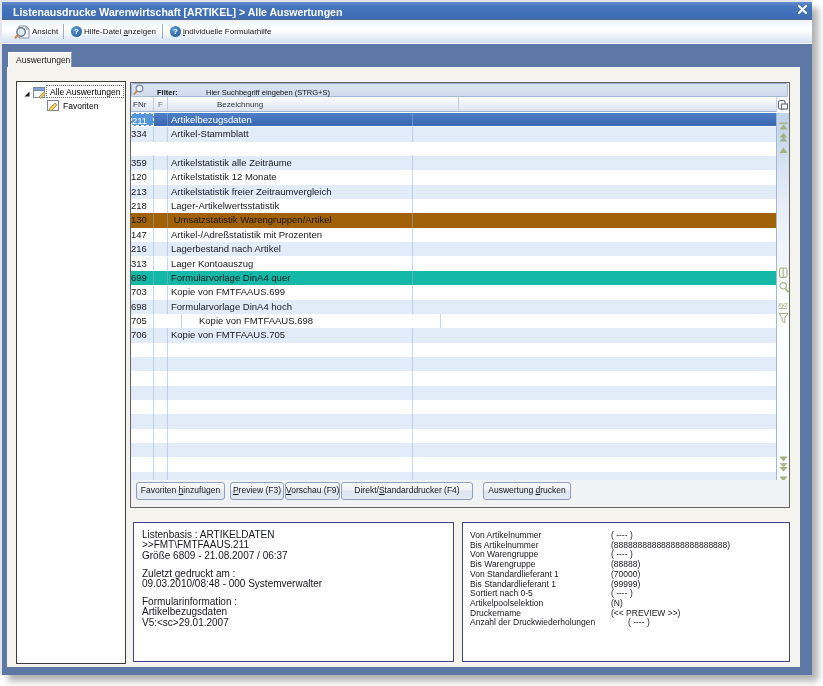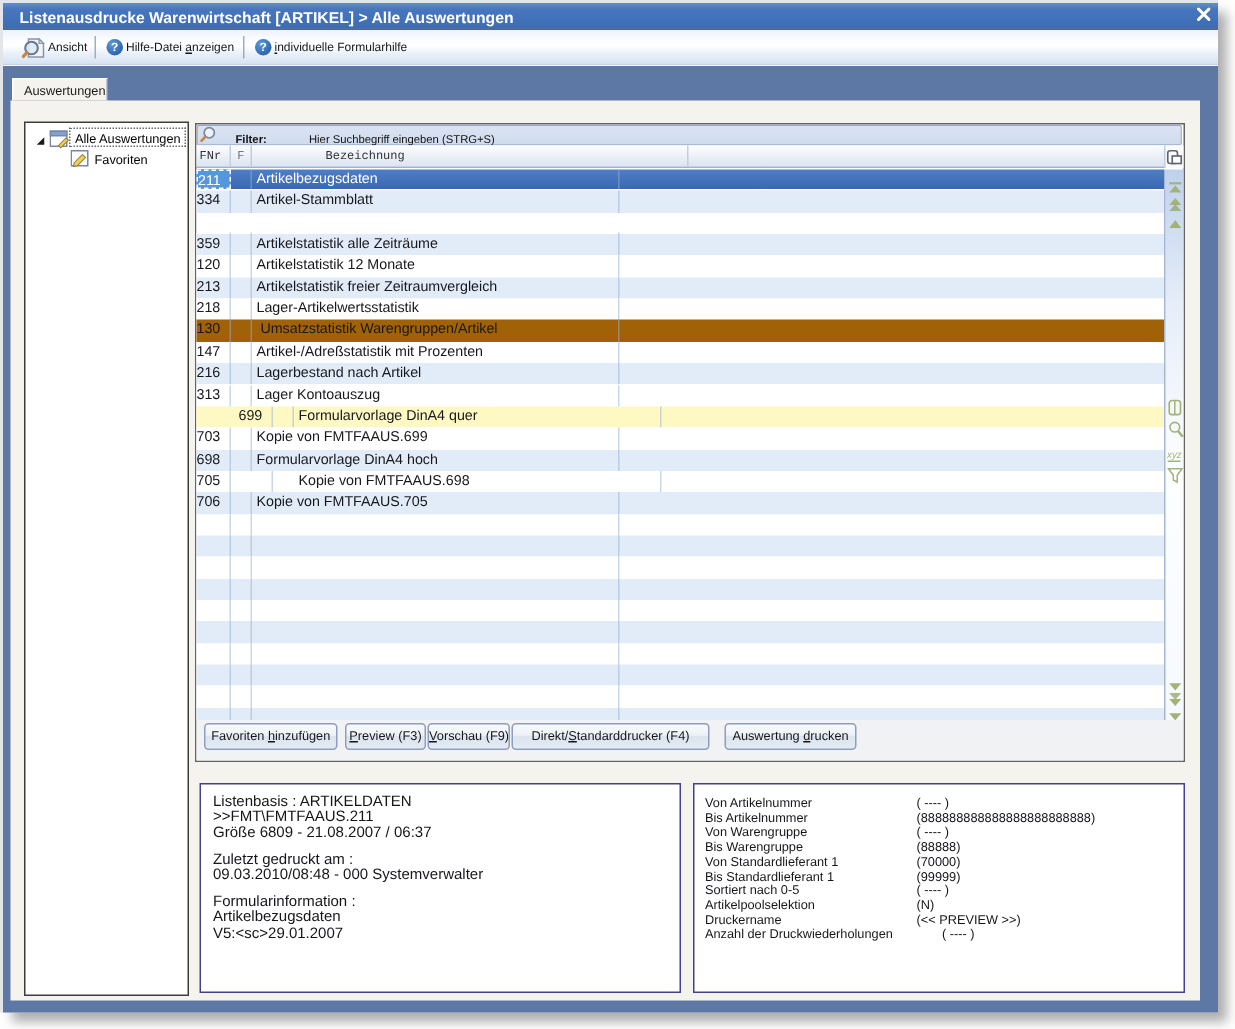--- a/index.html
+++ b/index.html
@@ -54,21 +54,20 @@
 }
 #filterbar {
   position:absolute; left:0px; top:0px; width:657px; height:14px;
   background:linear-gradient(180deg,#DAE3F2,#D0DCEE);
   border:1px solid #A8B8D8; border-top-color:#98A9CC; border-radius:2px;
 }
 #gridhead {
   position:absolute; left:0; top:14px; width:645px; height:15px;
   background:linear-gradient(180deg,#FDFDFE 0%, #EEF2F8 45%, #DCE4F1 100%);
   border-bottom:1px solid #9FB1D1;
-  font-family:Liberation Mono, monospace;
 }
 .hcell { position:absolute; top:0; height:14px; font-size:8px; color:#30313a; padding-top:3px; border-right:1px solid #C2CDE0; }
 #gridbody { position:absolute; left:0; top:30px; width:645px; height:367px; background:#fff; }
 .row { position:absolute; left:0; width:645px; height:14.35px; display:flex; font-size:9.5px; color:#17181c; }
 .c1 { width:23px; padding-right:2px; border-right:1px solid rgba(150,175,210,0.5); }
 .c2 { width:14px; border-right:1px solid rgba(150,175,210,0.5); }
 .c3 { width:245px; padding-left:3px; border-right:1px solid rgba(150,175,210,0.5); }
 .rowtext { line-height:14.35px; white-space:nowrap; }
 #navstrip {
   position:absolute; left:645px; top:30px; width:13px; height:367px;
@@ -219,21 +218,21 @@
             <div class="c2 rowtext"></div>
             <div class="c3 rowtext">Lagerbestand nach Artikel</div>
             <div class="rowtext" style="flex: 1 1 0%;"></div>
           </div>
           <div class="row" style="top: 143.5px; background: rgb(255, 255, 255); color: rgb(23, 24, 28);">
             <div class="c1 rowtext">313</div>
             <div class="c2 rowtext"></div>
             <div class="c3 rowtext">Lager Kontoauszug</div>
             <div class="rowtext" style="flex: 1 1 0%;"></div>
           </div>
-          <div class="row" style="top: 157.85px; background: #fef9c3; color: rgb(23, 24, 28); padding-left: 28px;">
+          <div class="row" style="top: 157.85px; background: #14b8a6; color: rgb(23, 24, 28);">
             <div class="c1 rowtext">699</div>
             <div class="c2 rowtext"></div>
             <div class="c3 rowtext">Formularvorlage DinA4 quer</div>
             <div class="rowtext" style="flex: 1 1 0%;"></div>
           </div>
           <div class="row" style="top: 172.2px; background: rgb(255, 255, 255); color: rgb(23, 24, 28);">
             <div class="c1 rowtext">703</div>
             <div class="c2 rowtext"></div>
             <div class="c3 rowtext">Kopie von FMTFAAUS.699</div>
             <div class="rowtext" style="flex: 1 1 0%;"></div>

